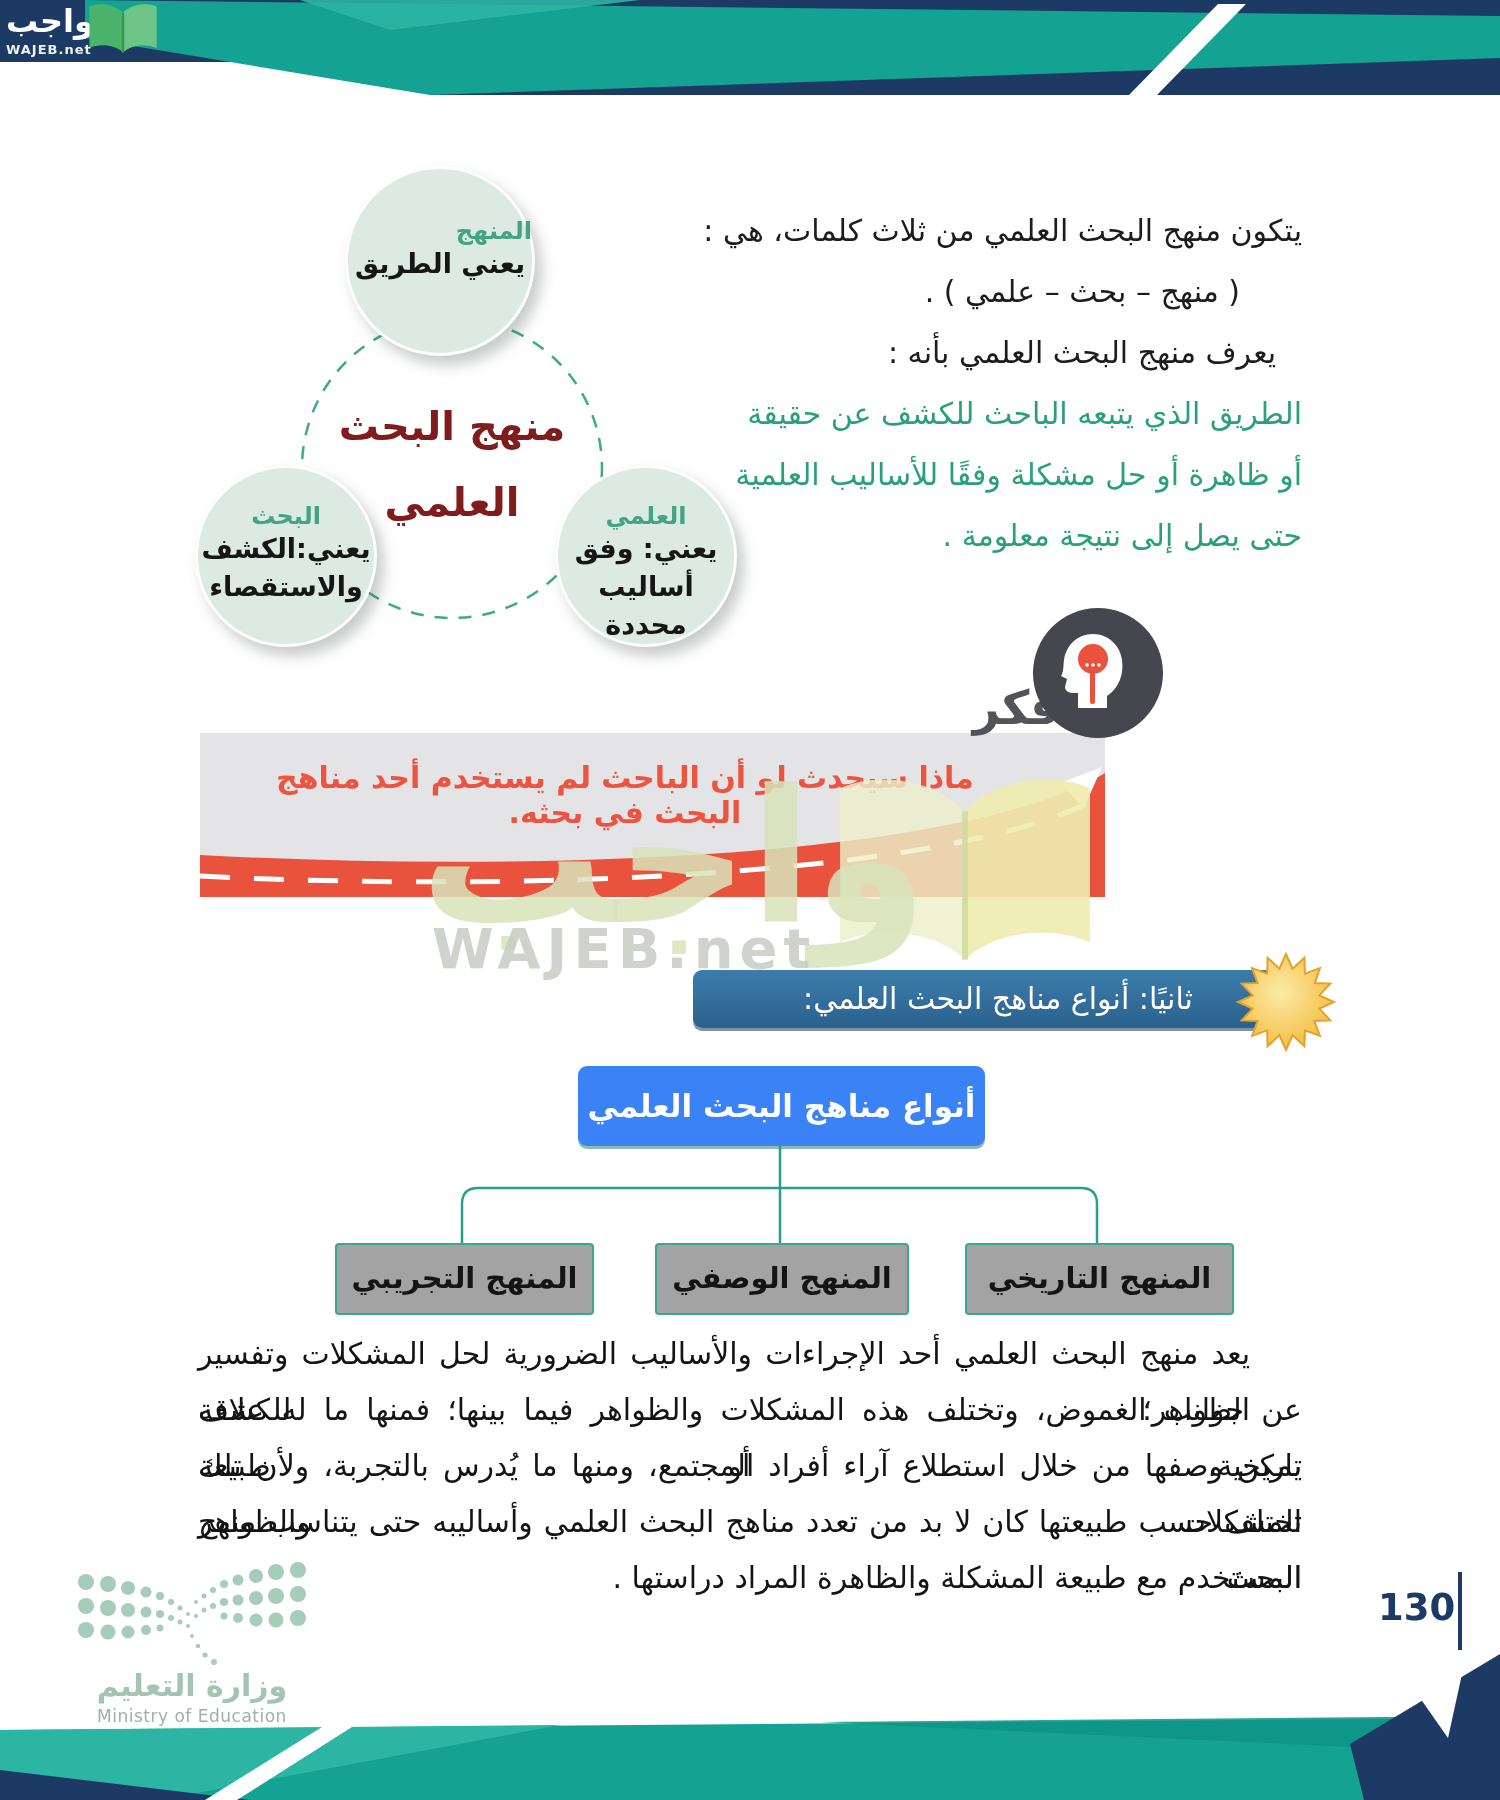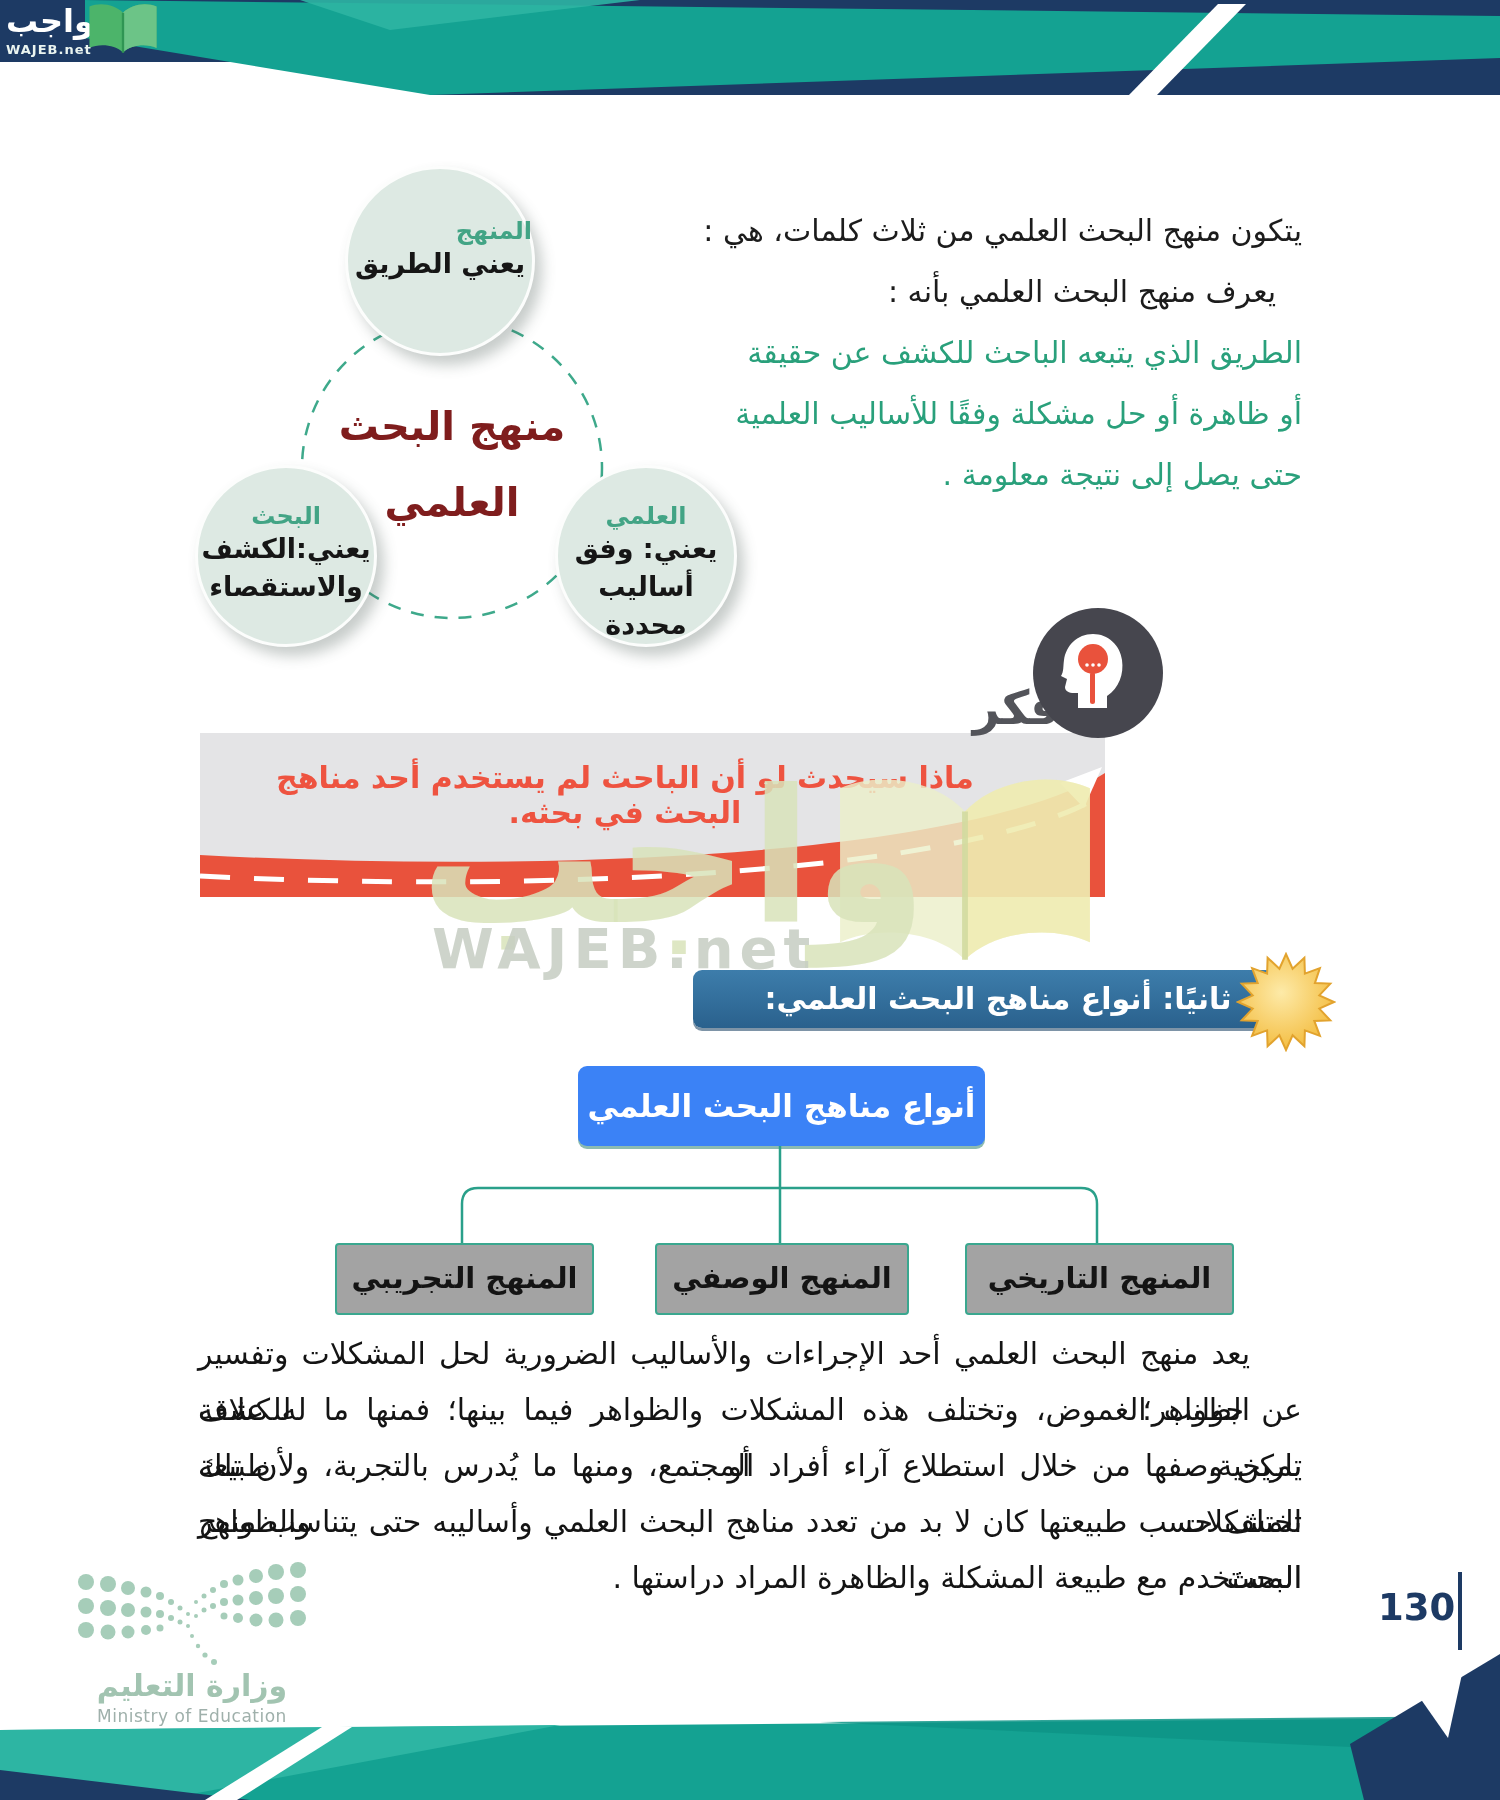--- a/index.html
+++ b/index.html
@@ -56,21 +56,21 @@
   .wm{pointer-events:none;z-index:20;}
   .wm-book{left:815px;top:768px;}
   .wm-ar{left:420px;top:758px;font-size:185px;font-weight:700;color:rgba(216,227,186,0.85);
     direction:rtl;letter-spacing:8px;line-height:200px;}
   .wm-net{left:432px;top:916px;font-size:56px;font-weight:700;color:rgba(198,205,194,0.85);letter-spacing:6px;}
 
   
   .sec-bar{left:693px;top:970px;width:610px;height:58px;border-radius:9px;
     background:linear-gradient(#3d7dab,#2a618d);box-shadow:0 3px 0 rgba(20,60,95,.55);
     text-align:center;direction:rtl;z-index:10;}
-  .sec-bar span{display:inline-block;line-height:58px;font-size:30px;font-weight:700;color:#ffffff;}
+  .sec-bar span{display:inline-block;line-height:58px;font-size:30px;font-weight:400;color:#ffffff;}
   .star-svg{left:1236px;top:952px;z-index:21;}
 
   
   .flow-root{left:578px;top:1066px;width:407px;height:80px;border-radius:9px;
     background:#3b82f6;box-shadow:0 3px 0 rgba(25,120,100,.5);
     text-align:center;direction:rtl;}
   .flow-root span{line-height:80px;font-size:31px;font-weight:700;color:#ffffff;}
   .conn-svg{left:300px;top:1146px;}
   .flow-box{top:1243px;height:68px;background:#a3a3a3;border:2px solid #3aa78f;border-radius:4px;
     text-align:center;direction:rtl;}
@@ -111,20 +111,21 @@
   <div class="abs logo-ar">واجب</div>
   <svg class="abs logo-book" width="78" height="58" viewBox="0 0 100 74">
     <path d="M50,15 C40,4 20,1 7,7 L7,60 C20,54 40,56 50,66 C60,56 80,54 93,60 L93,7 C80,1 60,4 50,15 Z" fill="#4cb46a"></path>
     <path d="M50,15 C60,4 80,1 93,7 L93,60 C80,54 60,56 50,66 Z" fill="#6cc487"></path>
     <line x1="50" y1="15" x2="50" y2="66" stroke="#2f9553" stroke-width="3"></line>
   </svg>
   <div class="abs logo-net">WAJEB.net</div>
 
   <div class="abs intro">
     <div class="intro-line">يتكون منهج البحث العلمي من ثلاث كلمات، هي :</div>
+    <div class="intro-line ind1">( منهج – بحث – علمي ) .</div>
     <div class="intro-line ind2">يعرف منهج البحث العلمي بأنه :</div>
     <div class="intro-line green">الطريق الذي يتبعه الباحث للكشف عن حقيقة</div>
     <div class="intro-line green">أو ظاهرة أو حل مشكلة  وفقًا للأساليب العلمية</div>
     <div class="intro-line green">حتى يصل إلى نتيجة معلومة .</div>
   </div>
 
   <svg class="abs dash-svg" width="310" height="310">
     <circle cx="155" cy="155" r="150" fill="none" stroke="#3ea98b" stroke-width="2.5" stroke-dasharray="13 11"></circle>
   </svg>
   <div class="abs center-label">

